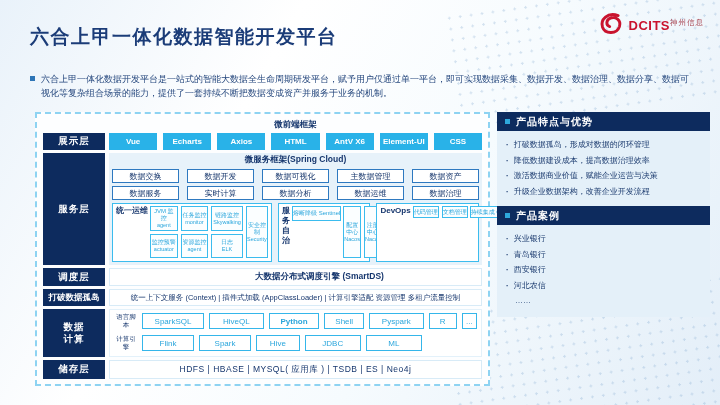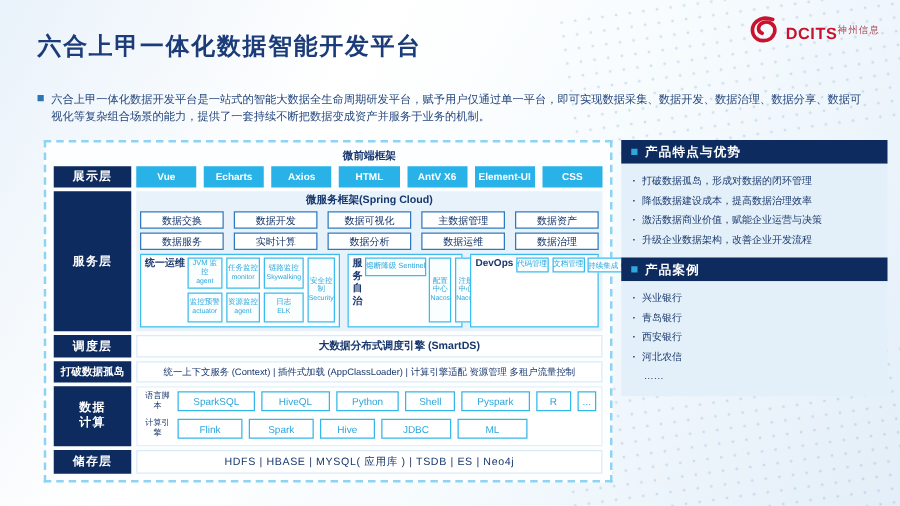--- a/index.html
+++ b/index.html
@@ -229,21 +229,21 @@
       <span class="wrap2">数据计算</span>
     </div>
     <div class="compute-col">
       <div class="eng-row">
         <div class="eng-label">
           <span class="wrap2" style="letter-spacing:0;">语言脚本</span>
         </div>
         <div class="eng-boxes">
           <div class="ebox" style="flex:1.6;">SparkSQL</div>
           <div class="ebox" style="flex:1.4;">HiveQL</div>
-          <div class="ebox" style="flex:1.3;">Python</div>
+          <div class="ebox" style="flex:1.3;font-weight:bold;">Python</div>
           <div class="ebox" style="flex:1;">Shell</div>
           <div class="ebox" style="flex:1.4;">Pyspark</div>
           <div class="ebox" style="flex:.7;">R</div>
           <div class="ebox" style="flex:.35;">...</div>
         </div>
       </div>
       <div class="eng-row">
         <div class="eng-label">
           <span class="wrap2" style="letter-spacing:0;">计算引擎</span>
         </div>

